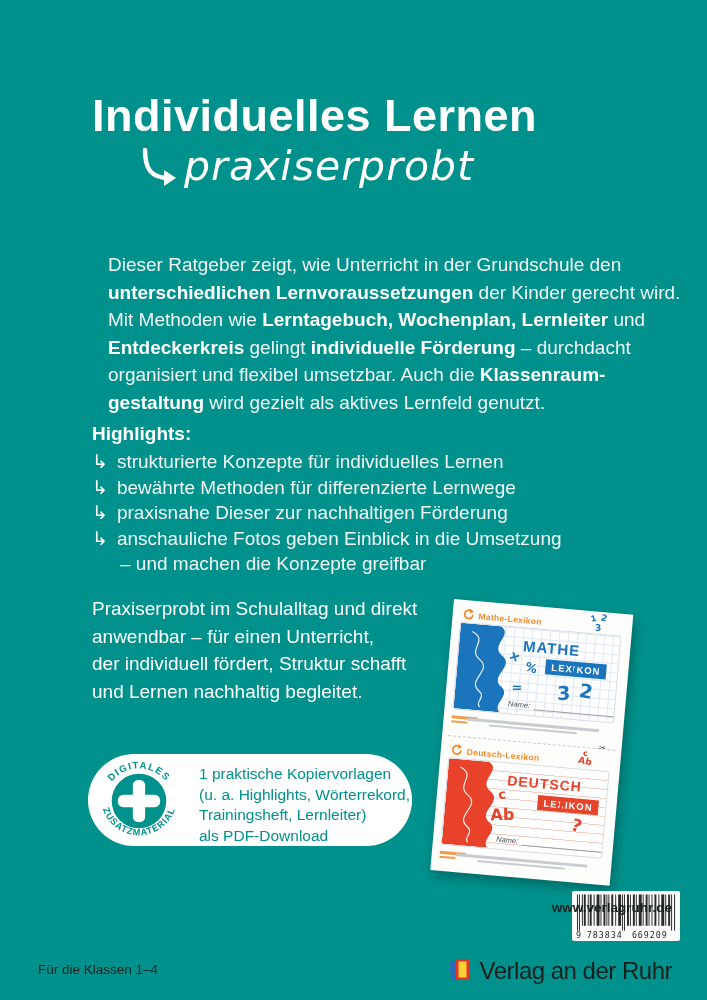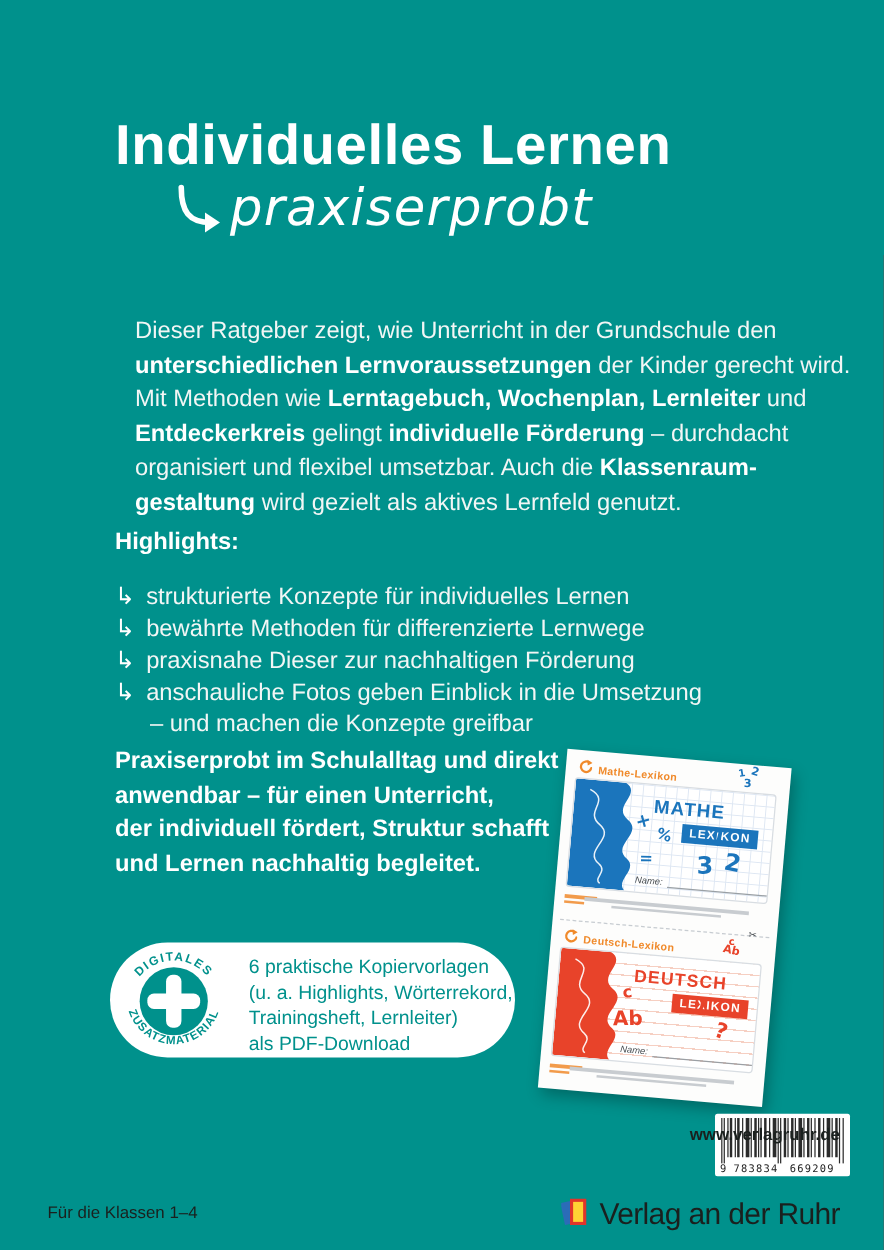--- a/index.html
+++ b/index.html
@@ -18,27 +18,27 @@
   .title{left:92px;top:90px;font-size:45px;font-weight:700;letter-spacing:.5px;color:#fff;}
   .subtitle-arrow{left:136px;top:147px;}
   .subtitle{left:184px;top:142px;font-size:41px;font-style:italic;font-family:"DejaVu Sans",sans-serif;letter-spacing:1px;color:#fff;}
 
   
   .intro{left:108px;top:251px;width:605px;font-size:19px;line-height:27.5px;color:#F2F6F5;}
   .intro b{color:#fff;}
 
   
   .highlights{left:92px;top:423px;width:600px;font-size:19px;color:#F2F6F5;}
-  .highlights .hl-title{font-weight:700;color:#fff;margin-bottom:20px;}
+  .highlights .hl-title{font-weight:700;color:#fff;margin-bottom:4px;}
   .hl-item{display:flex;gap:9px;line-height:25.5px;align-items:flex-start;}
   .hl-arrow{font-family:"DejaVu Sans",sans-serif;font-size:19px;line-height:25.5px;color:#fff;}
   .hl-cont{padding-left:28px;line-height:25.5px;}
 
   
-  .closing{left:92px;top:595px;font-size:19px;font-weight:700;line-height:27.5px;color:#fff;}
+  .closing{left:92px;top:595px;font-size:19px;font-weight:400;line-height:27.5px;color:#fff;}
 
   
   .badge{left:88px;top:754px;width:324px;height:92px;background:#fff;border-radius:46px;}
   .badge-logo{position:absolute;left:7px;top:3px;}
   .badge-text{position:absolute;left:111px;top:10px;font-size:15.5px;line-height:20.5px;color:var(--teal);}
 
   
   .sheet{
     left:454px;top:599px;width:180px;height:272px;background:var(--paper);
     transform:rotate(5deg);transform-origin:top left;
@@ -142,21 +142,21 @@
         </defs>
         <text font-family="Liberation Sans, sans-serif" font-size="11" font-weight="700" fill="#00918C" letter-spacing="1.5">
           <textPath href="#arcTop" startOffset="50%" text-anchor="middle">DIGITALES</textPath>
         </text>
         <text font-family="Liberation Sans, sans-serif" font-size="10.5" font-weight="700" fill="#00918C" letter-spacing="1">
           <textPath href="#arcBot" startOffset="50%" text-anchor="middle">ZUSATZMATERIAL</textPath>
         </text>
       </svg>
     </div>
     <div class="badge-text">
-      <div>6 praktische Kopiervorlagen</div>
+      <div>1 praktische Kopiervorlagen</div>
       <div>(u. a. Highlights, Wörterrekord,</div>
       <div>Trainingsheft, Lernleiter)</div>
       <div>als PDF-Download</div>
     </div>
   </div>
 
   <div class="abs sheet">
 
     <div class="half half-math">
       <div class="sh-head">

